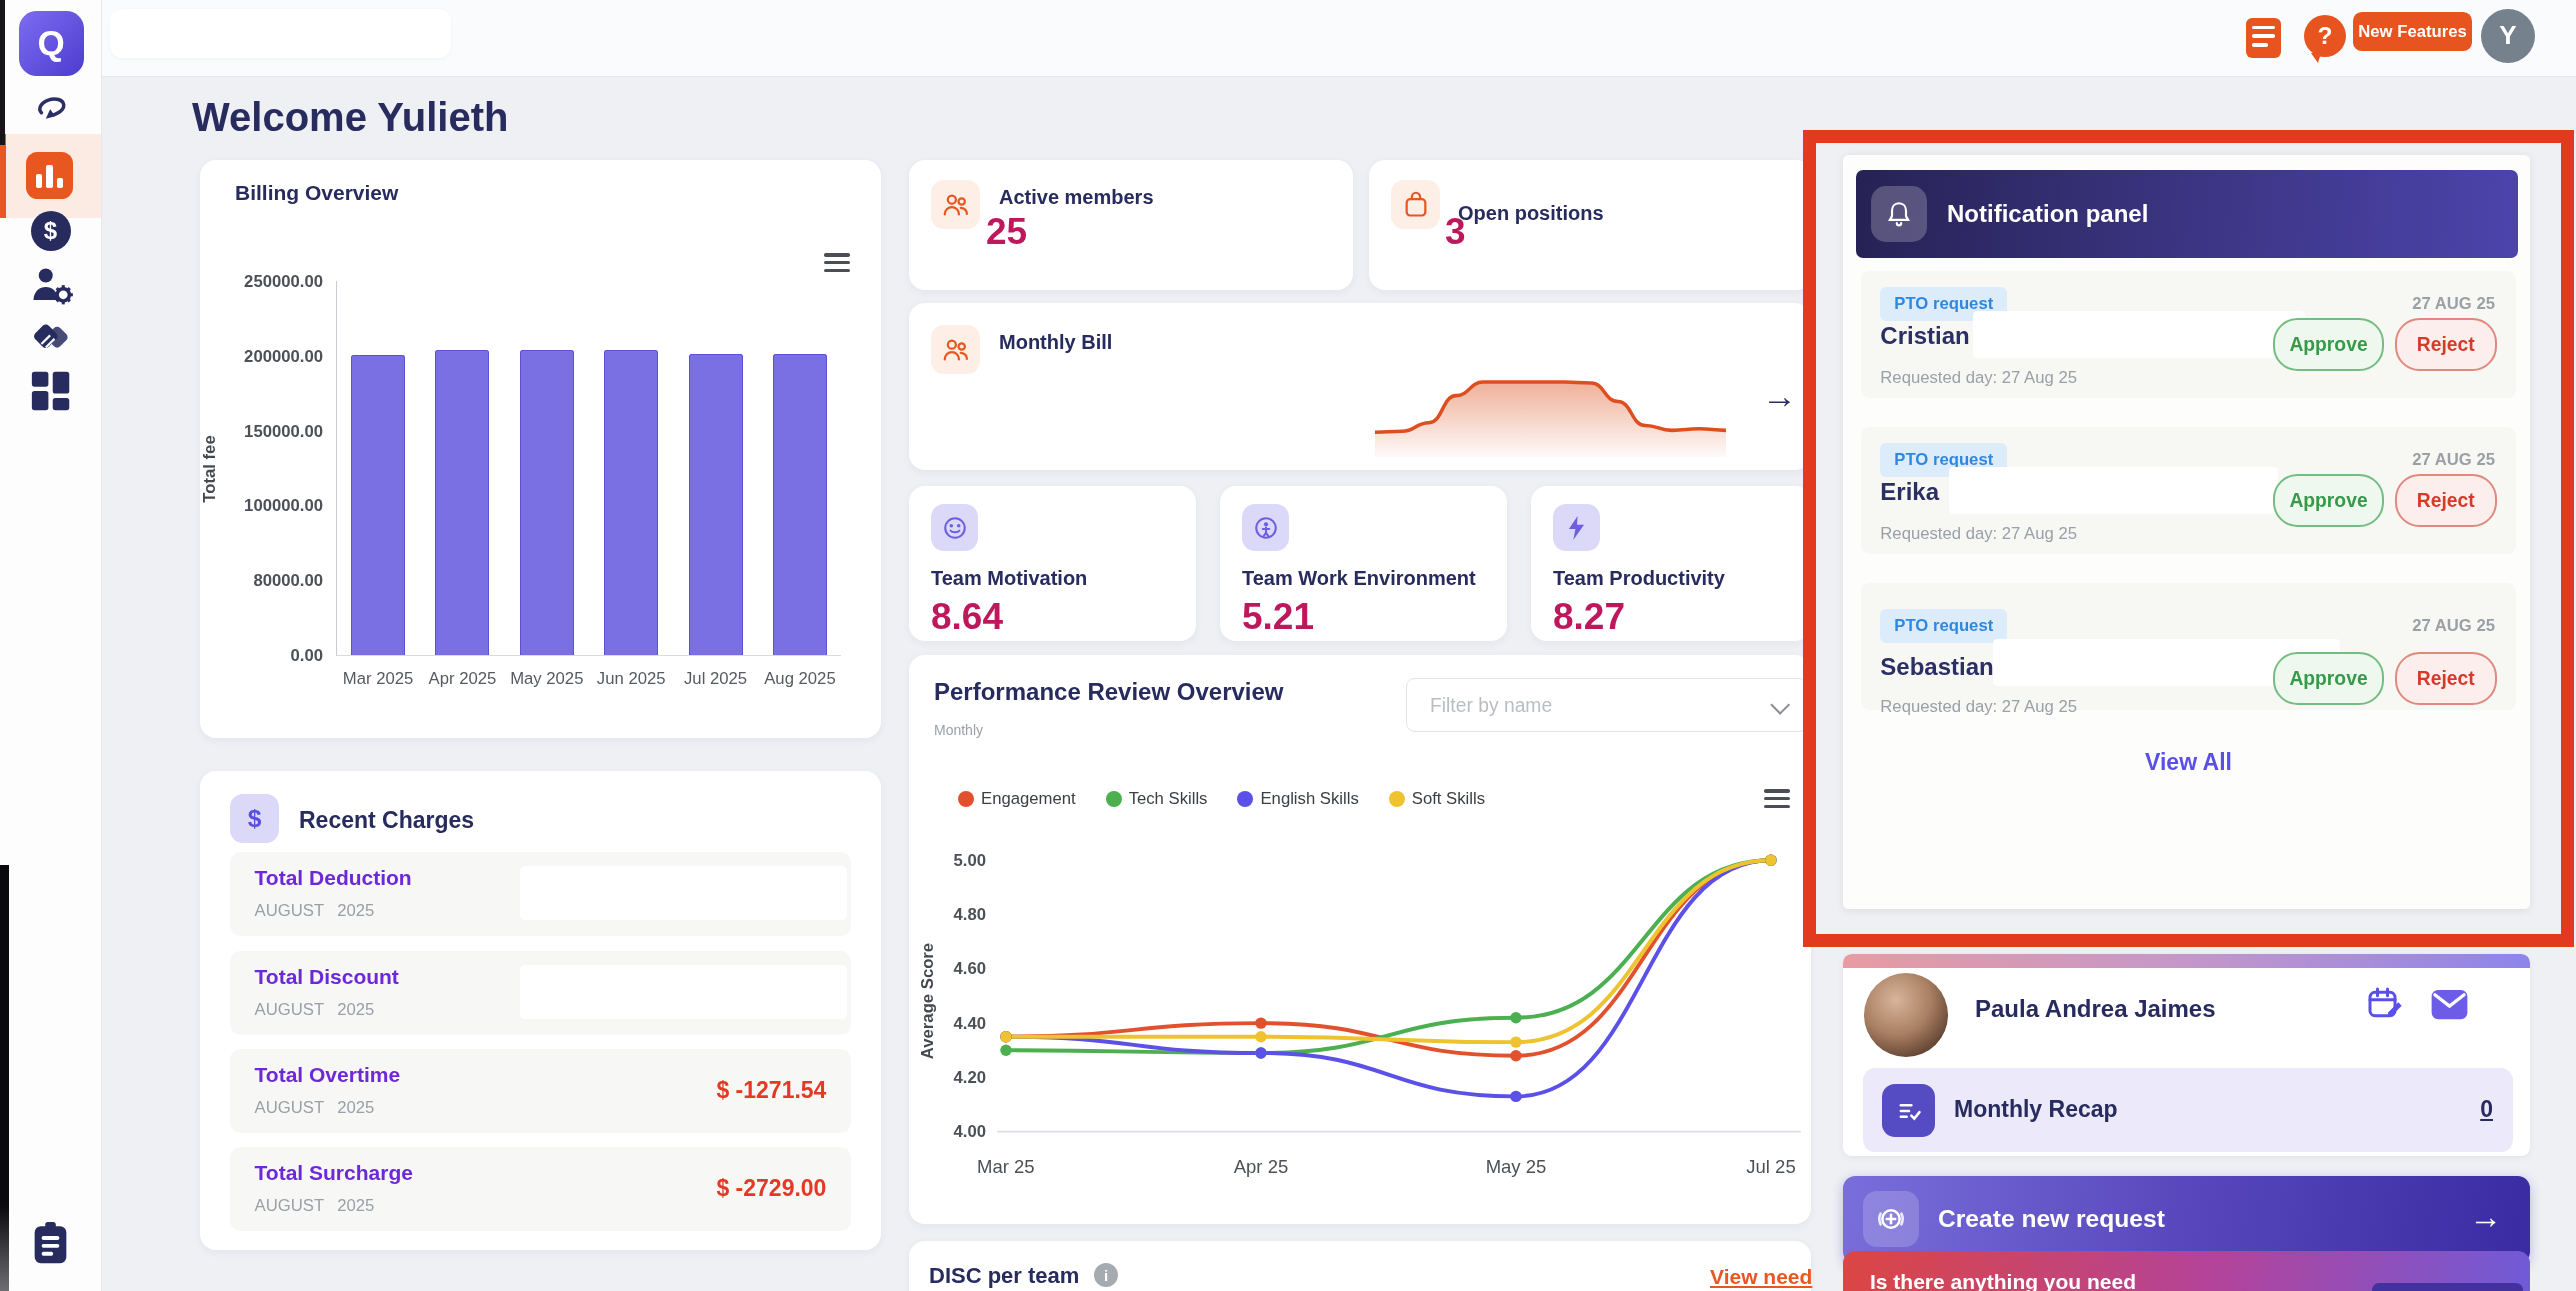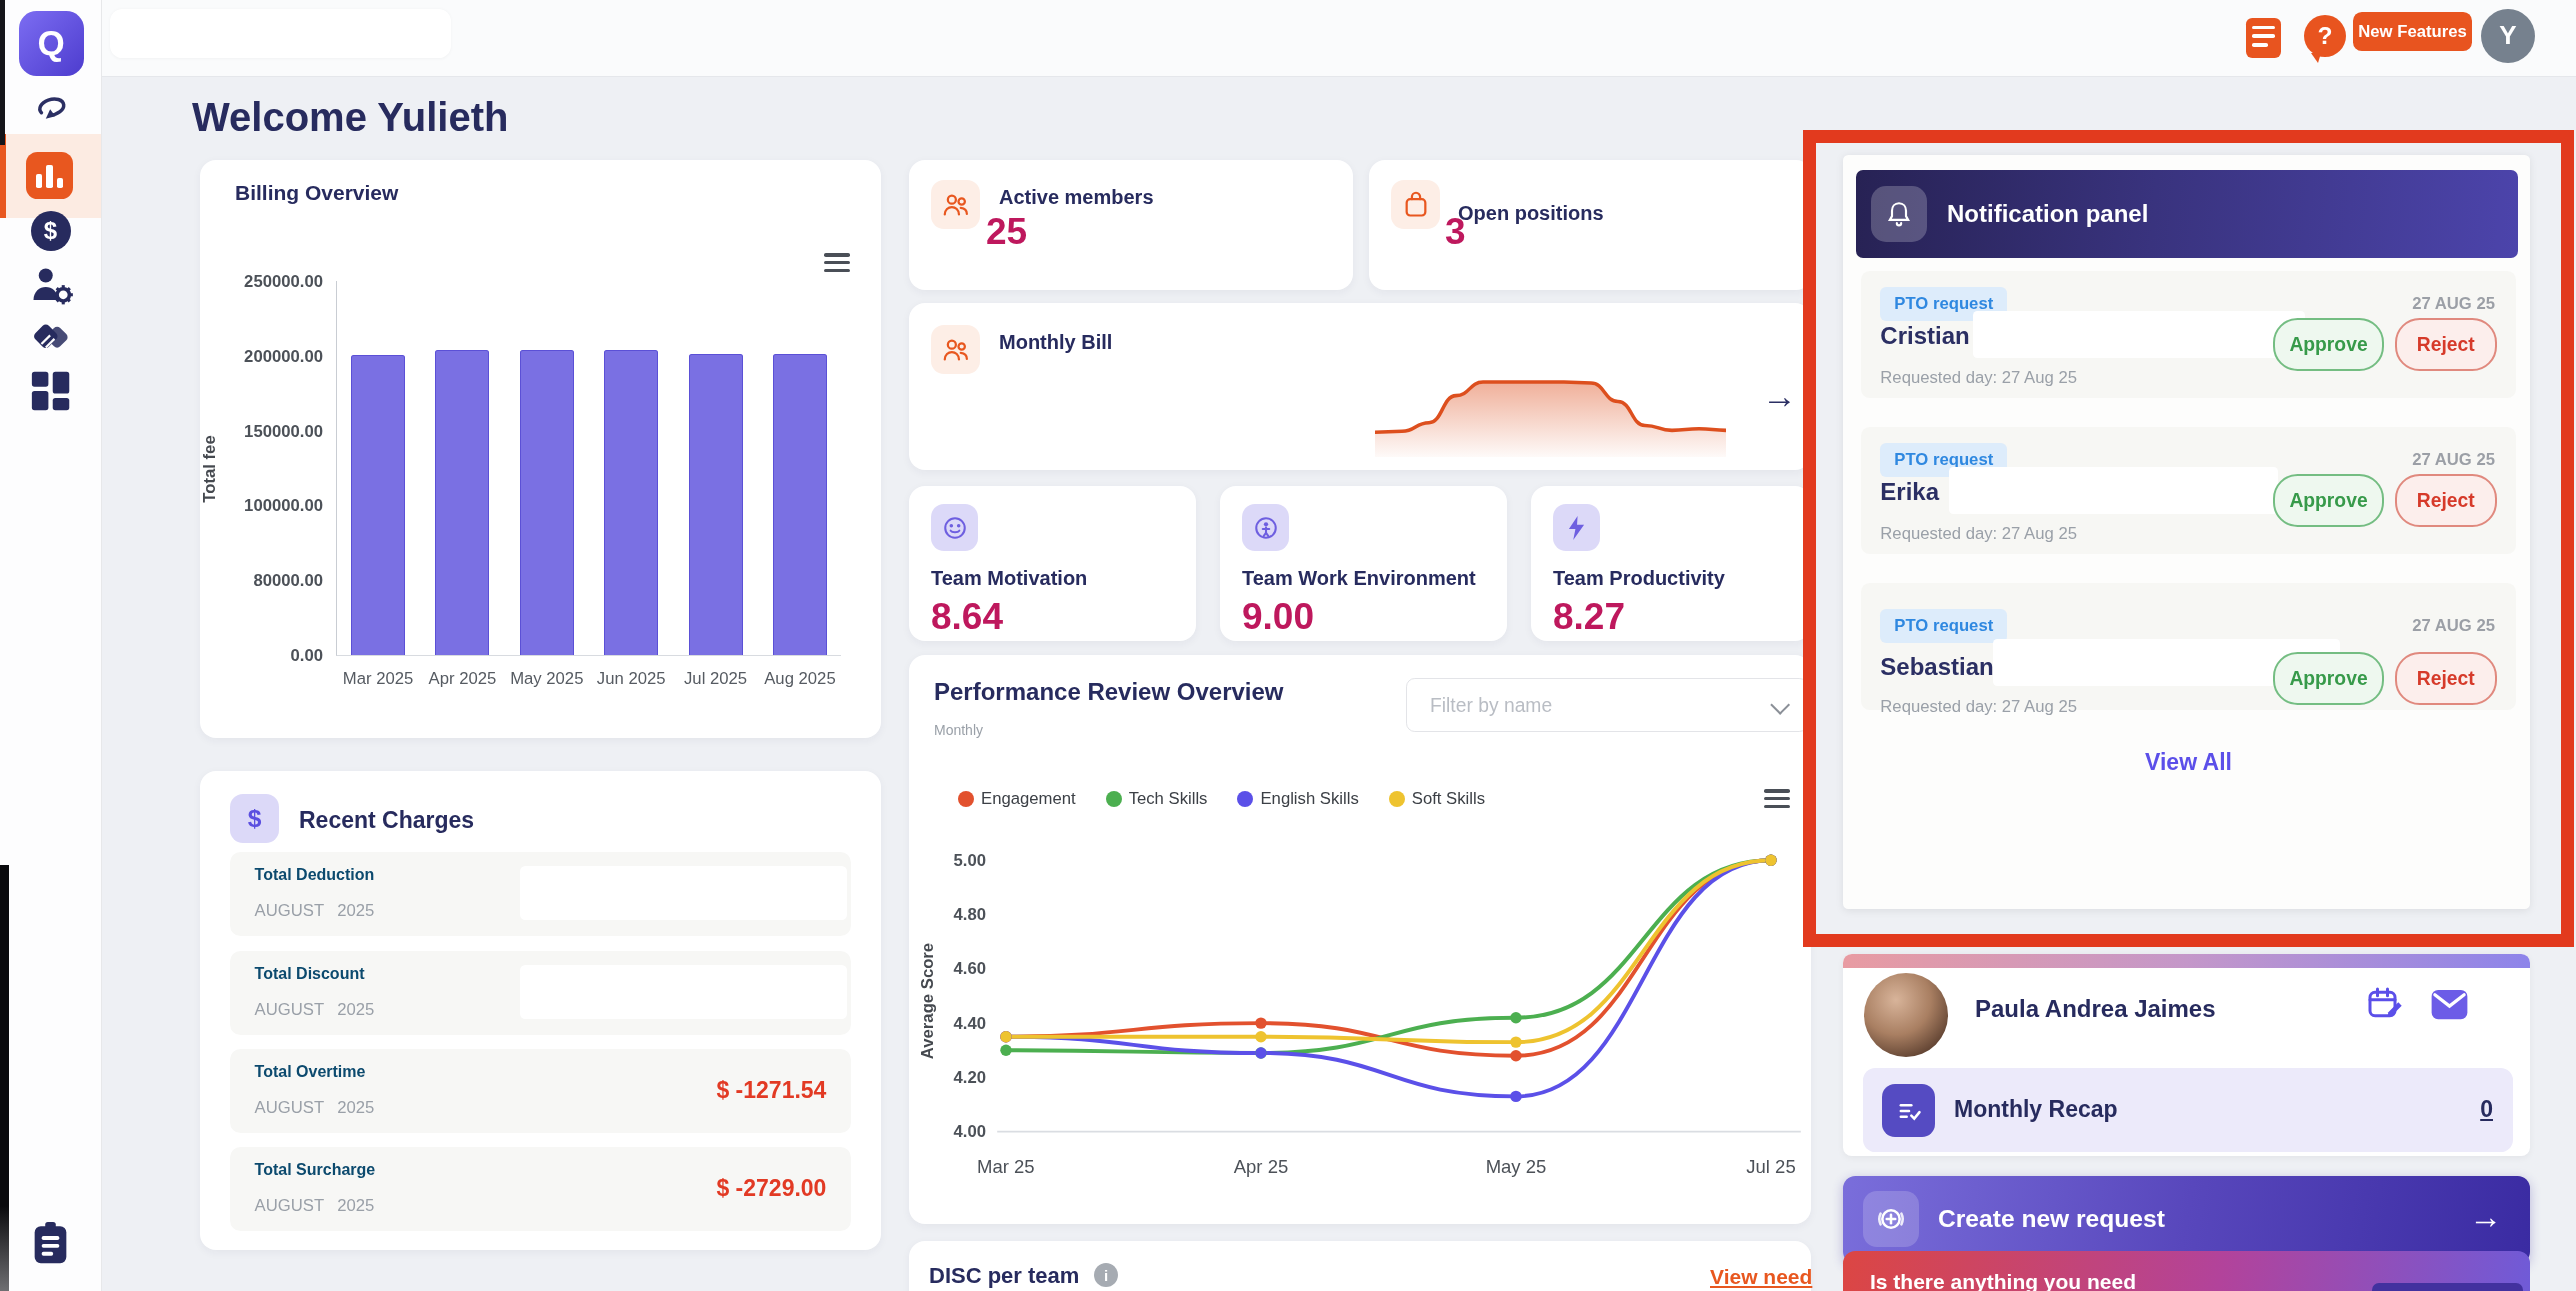--- a/index.html
+++ b/index.html
@@ -43,21 +43,21 @@
   .hamburger b{display:block;width:26px;height:3.5px;background:#4a4f57;border-radius:1.8px;margin-bottom:4.4px;}
 
   
   .ic-tile-or{position:absolute;width:49px;height:49px;border-radius:13px;background:#fdeee6;display:flex;align-items:center;justify-content:center;}
   .ic-tile-pu{position:absolute;width:49px;height:49px;border-radius:13px;background:#dcd9f8;display:flex;align-items:center;justify-content:center;}
   .stat-label{position:absolute;font-size:20px;font-weight:700;color:#272b5e;}
   .stat-value{position:absolute;font-size:37px;font-weight:800;color:#be185d;}
 
   
   .charge-row{position:absolute;left:230px;width:621px;height:84px;background:#f7f7f5;border-radius:10.5px;}
-  .charge-label{position:absolute;left:24.6px;top:14px;font-size:16px;font-weight:700;color:#0c4a6e;}
+  .charge-label{position:absolute;left:24.6px;top:14px;font-size:21px;font-weight:700;color:#6d28d9;}
   .charge-period{position:absolute;left:24.6px;top:49px;font-size:16.7px;color:#9aa0a8;word-spacing:8.8px;}
   .charge-redact{position:absolute;left:290px;top:14px;width:327px;height:54px;background:#fff;border-radius:5.3px;}
   .charge-value{position:absolute;right:24.6px;top:28px;font-size:23px;font-weight:700;color:#e23a24;}
 
   
   .filter-select{position:absolute;left:1406px;top:678px;width:402px;height:54px;background:#fff;border:1.8px solid #e3e4e8;border-radius:8.8px;box-sizing:border-box;}
   .filter-select input{position:absolute;left:21px;top:0;width:316px;height:51px;border:none;outline:none;font-size:19.3px;color:#555;background:transparent;font-family:inherit;}
   .filter-select input::placeholder{color:#b9bdc4;}
   .chev{position:absolute;right:19.3px;top:19.3px;width:12.3px;height:12.3px;border-right:2.2px solid #8b9098;border-bottom:2.2px solid #8b9098;transform:rotate(45deg);}
   .legend{position:absolute;left:958px;top:789px;display:flex;gap:30px;align-items:center;}
@@ -329,21 +329,21 @@
           <circle cx="12" cy="12" r="9"></circle>
           <circle cx="12" cy="8.6" r="2" fill="#6e5fe0" stroke="none"></circle>
           <path d="M12 11.5 v5"></path>
           <path d="M9 13 h6"></path>
           <path d="M12 16.5 l-2.2 3"></path>
           <path d="M12 16.5 l2.2 3"></path>
         </g>
       </svg>
   </div>
   <div class="stat-label" style="left:1242px;top:567px;">Team Work Environment</div>
-  <div class="stat-value" style="left:1242px;top:596px;">9.00</div>
+  <div class="stat-value" style="left:1242px;top:596px;">5.21</div>
 
   <div class="card" style="left:1531px;top:486px;width:280px;height:155px;"></div>
   <div class="ic-tile-pu" style="left:1553px;top:504px;width:47px;height:47px;">
     <svg width="23" height="26" viewBox="0 0 20 24">
         <polygon points="11,1 3,13 9,13 7,23 17,9 10.5,9" fill="#6e5fe0"></polygon>
       </svg>
   </div>
   <div class="stat-label" style="left:1553px;top:567px;">Team Productivity</div>
   <div class="stat-value" style="left:1553px;top:596px;">8.27</div>
 

